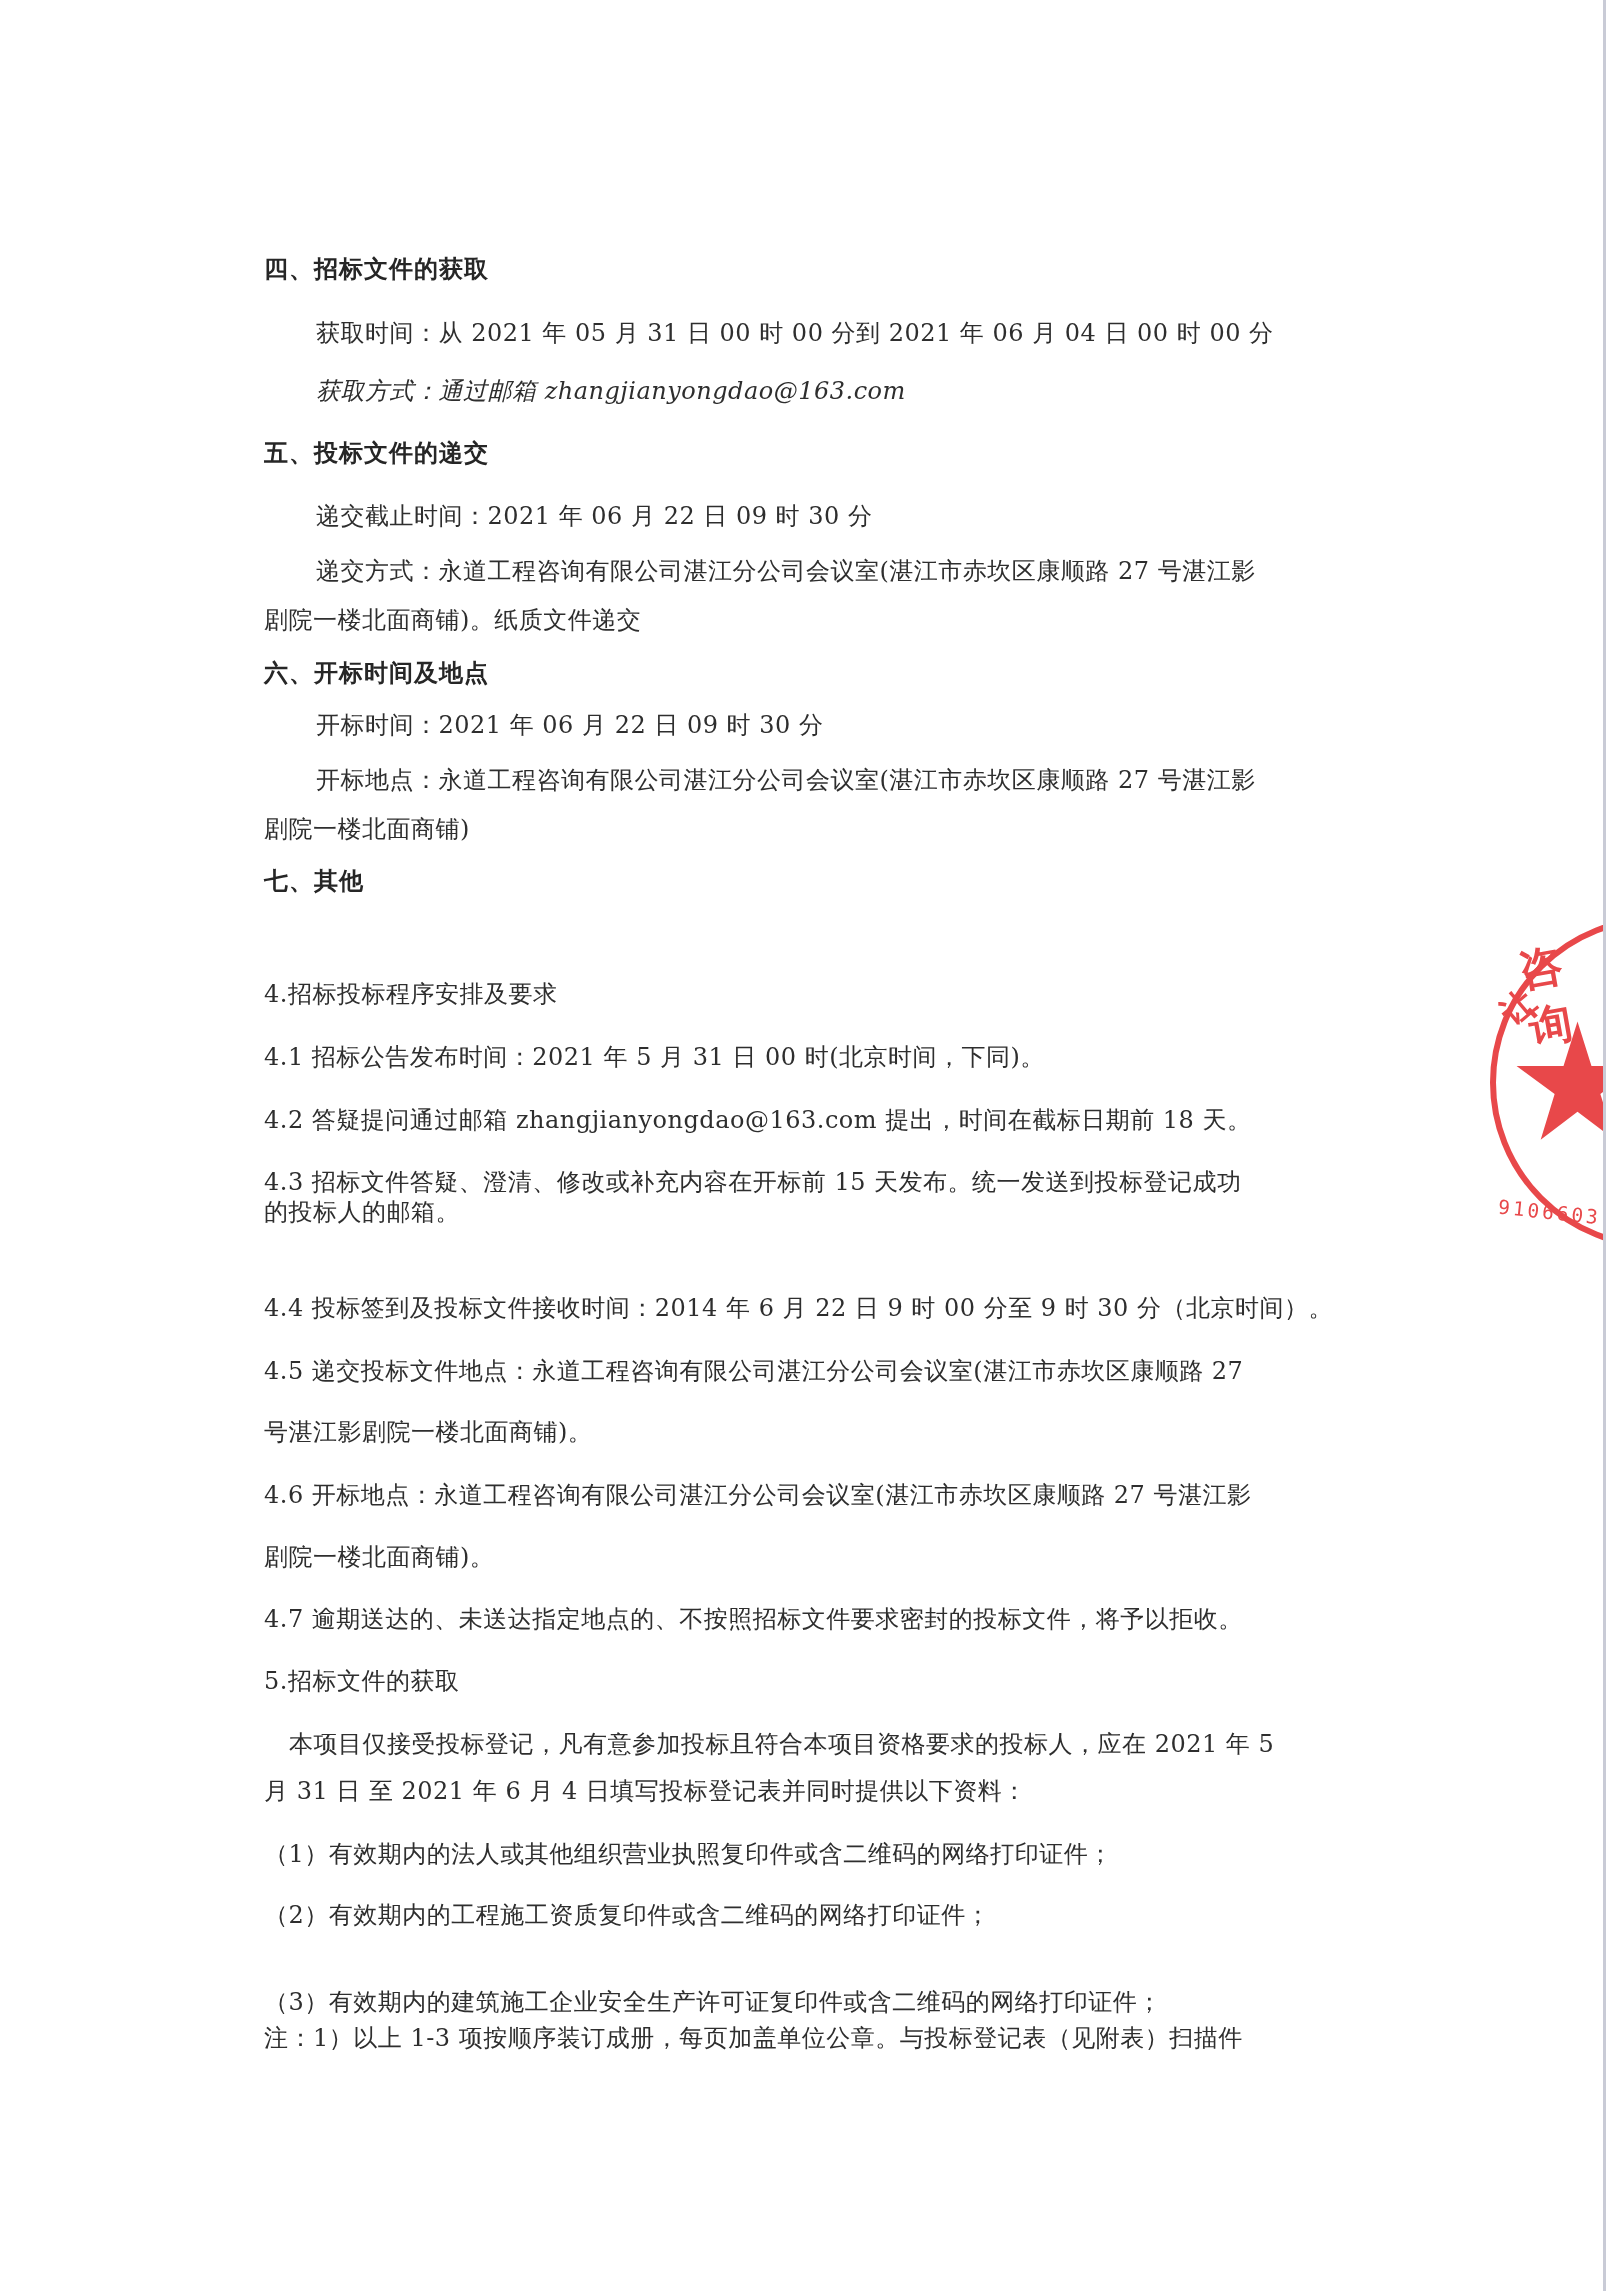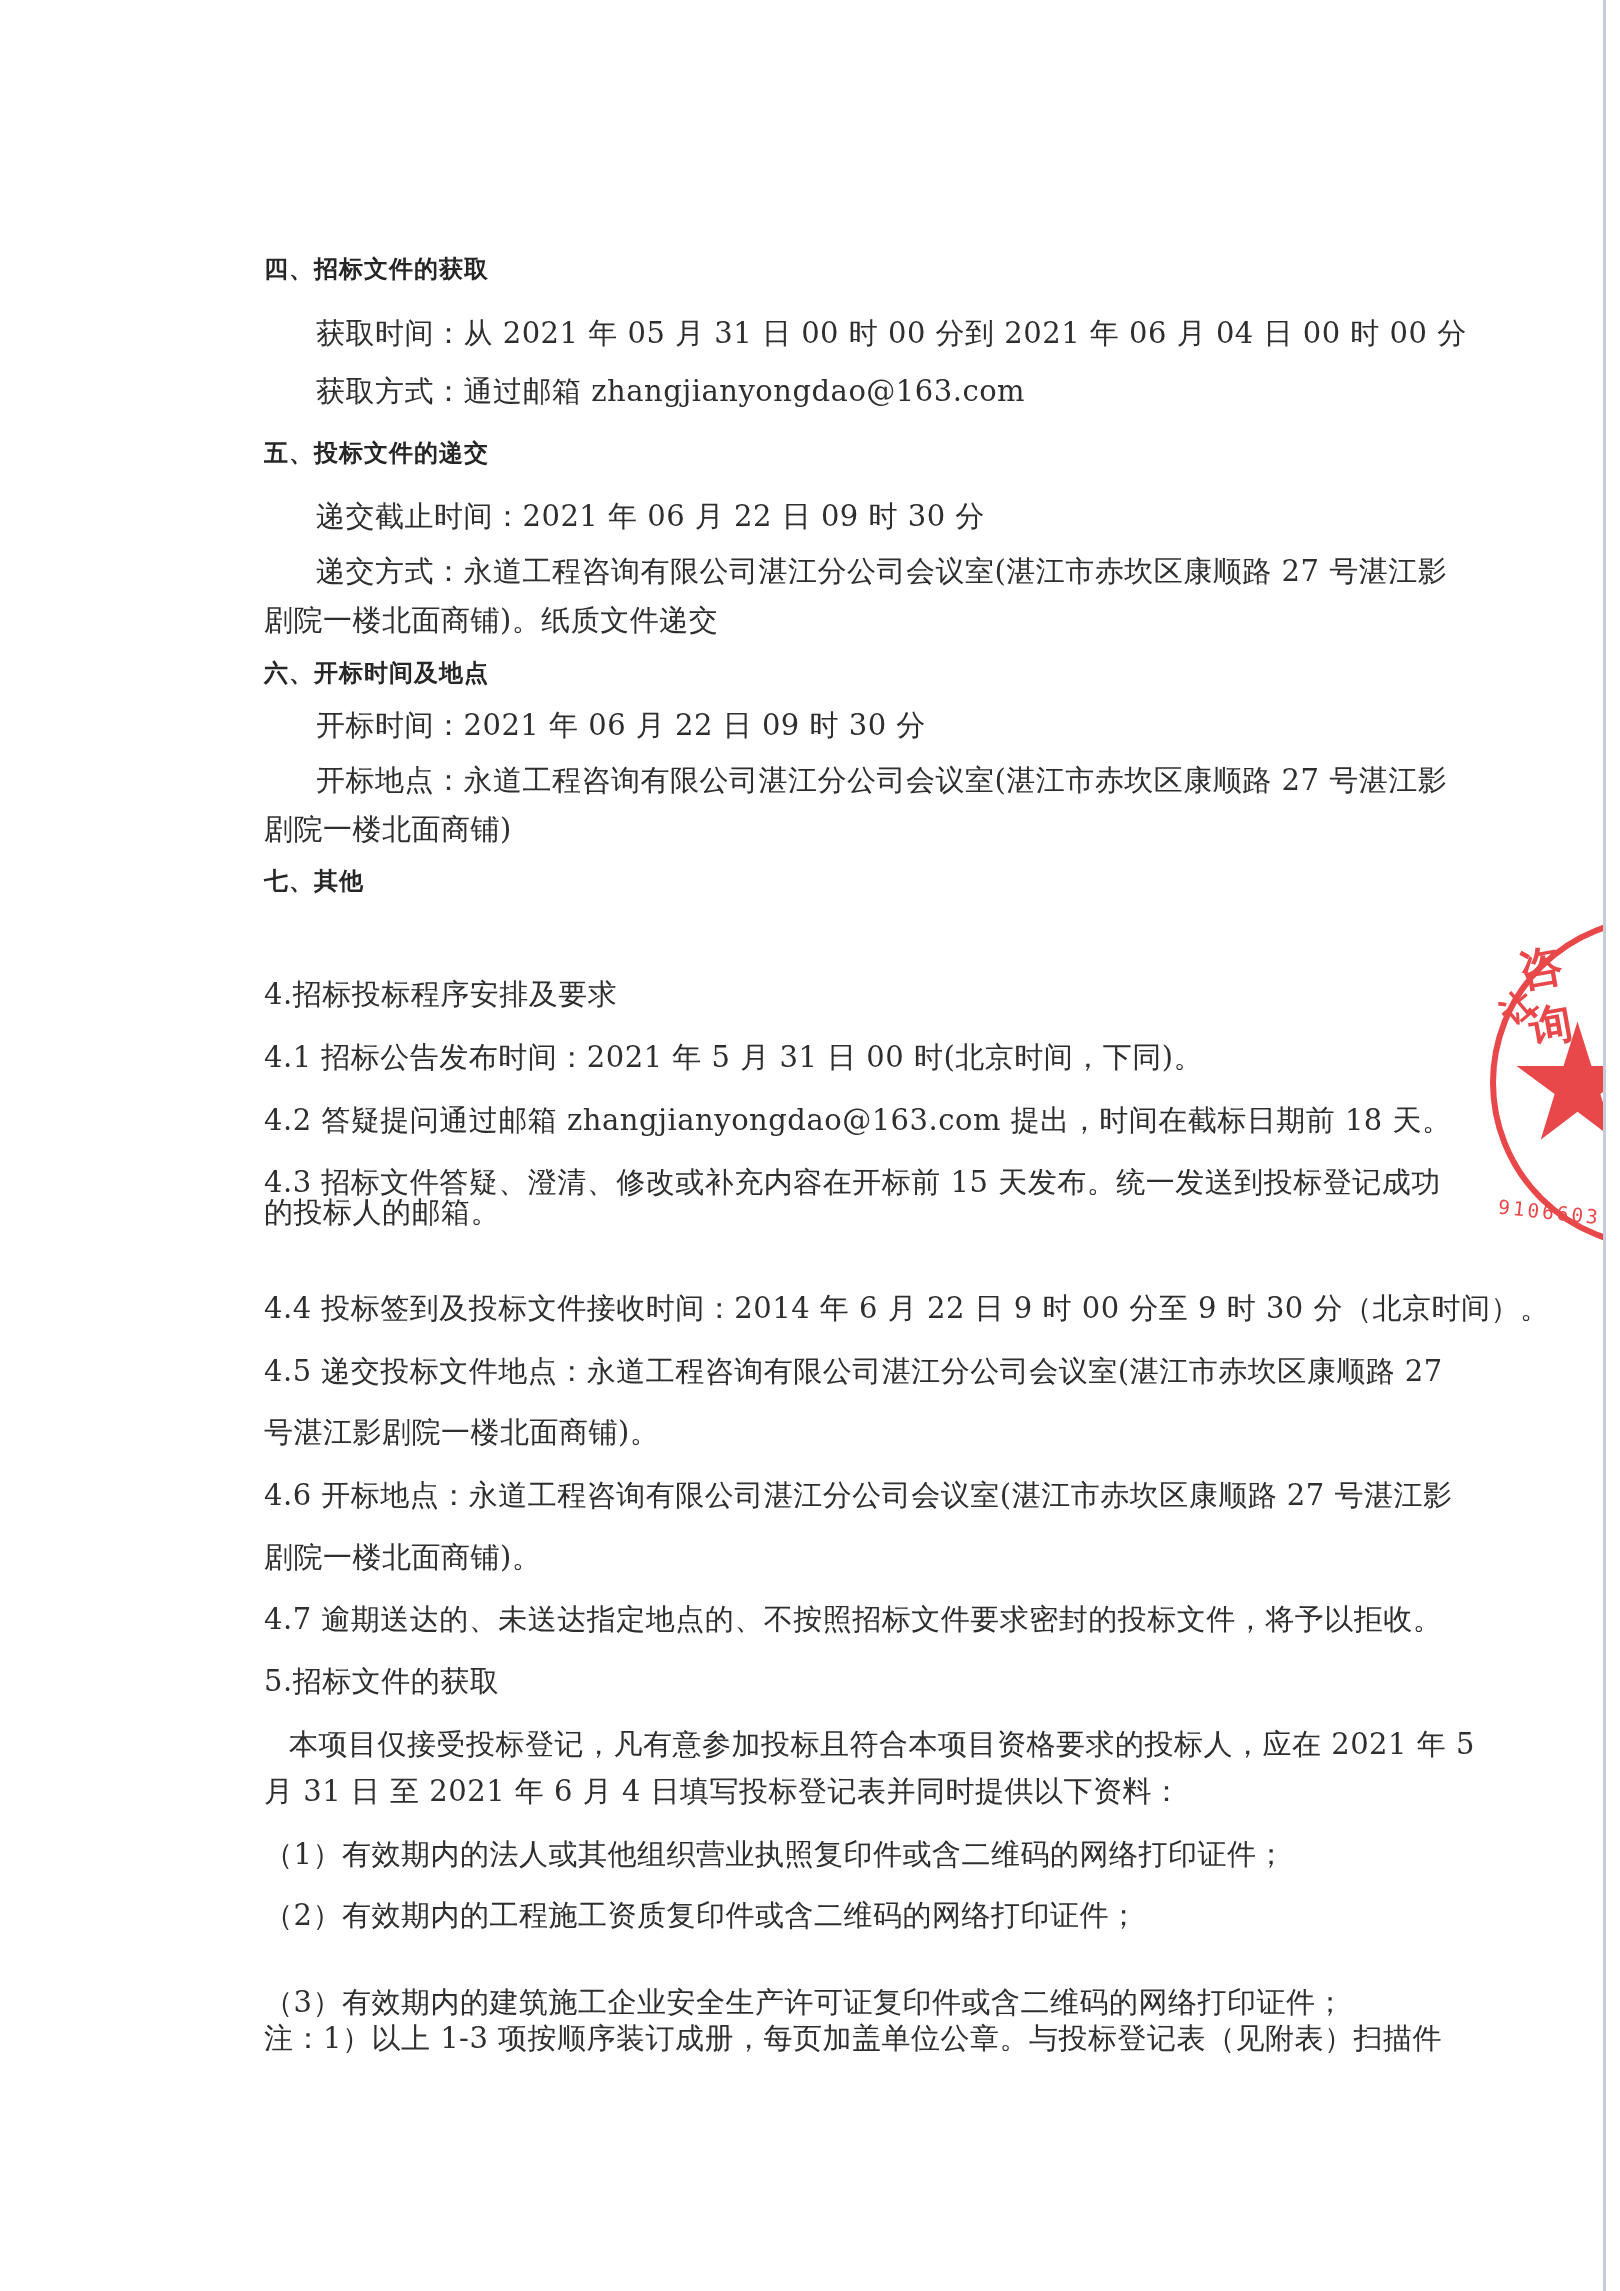--- a/index.html
+++ b/index.html
@@ -1,36 +1,36 @@
 <!DOCTYPE html>
 <html><head>
 <meta charset="utf-8">
 <style>
   html, body { margin:0; padding:0; background:#ffffff; }
   body { width:1620px; height:2292px; position:relative; overflow:hidden;
          font-family:"DejaVu Serif","Liberation Serif",serif; color:#2e2e2e; }
-  .line { position:absolute; left:264px; white-space:nowrap; font-size:29px; line-height:29px; letter-spacing:0.5px; }
+  .line { position:absolute; left:264px; white-space:nowrap; font-size:24px; line-height:29px; letter-spacing:0.5px; }
   .indent { left:316px; }
   .h { font-family:"DejaVu Sans","Liberation Sans",sans-serif; font-weight:bold; font-size:24px; line-height:35px; color:#262626; letter-spacing:1px; }
   .margin-line { position:absolute; left:1603px; top:0; width:2.9px; height:2292px; background:#c9cbd6; }
   .stamp { position:absolute; left:1490px; top:916px; width:333px; height:333px; border-radius:50%;
            border:6.9px solid #e8484a; box-sizing:border-box; }
   .stamp-clip { position:absolute; left:0; top:0; width:1603px; height:2292px; overflow:hidden; pointer-events:none; }
   .stamp-text { position:absolute; color:#e8484a; font-family:"DejaVu Serif",serif; font-weight:bold; }
   .star { position:absolute; left:1514px; top:1019px; width:127px; height:127px; }
   .stamp-num { position:absolute; left:1498px; top:1201px; font-size:19.6px; color:#e8484a; font-family:"DejaVu Sans Mono",monospace; letter-spacing:2.9px; transform:rotate(6deg); }
 </style>
 </head>
 <body>
 
 <div class="margin-line"></div>
 
 <div class="line h" style="top:252px;">四、招标文件的获取</div>
 <div class="line indent" style="top:319px;">获取时间：从 2021 年 05 月 31 日 00 时 00 分到 2021 年 06 月 04 日 00 时 00 分</div>
-<div class="line indent" style="top:377px;">获取方式：通过邮箱 zhangjianyongdao@163.com</div>
+<div class="line indent" style="top:377px;font-style:italic;">获取方式：通过邮箱 zhangjianyongdao@163.com</div>
 
 <div class="line h" style="top:436px;">五、投标文件的递交</div>
 <div class="line indent" style="top:502px;">递交截止时间：2021 年 06 月 22 日 09 时 30 分</div>
 <div class="line indent" style="top:557px;">递交方式：永道工程咨询有限公司湛江分公司会议室(湛江市赤坎区康顺路 27 号湛江影</div>
 <div class="line" style="top:606px;">剧院一楼北面商铺)。纸质文件递交</div>
 
 <div class="line h" style="top:656px;">六、开标时间及地点</div>
 <div class="line indent" style="top:711px;">开标时间：2021 年 06 月 22 日 09 时 30 分</div>
 <div class="line indent" style="top:766px;">开标地点：永道工程咨询有限公司湛江分公司会议室(湛江市赤坎区康顺路 27 号湛江影</div>
 <div class="line" style="top:815px;">剧院一楼北面商铺)</div>

